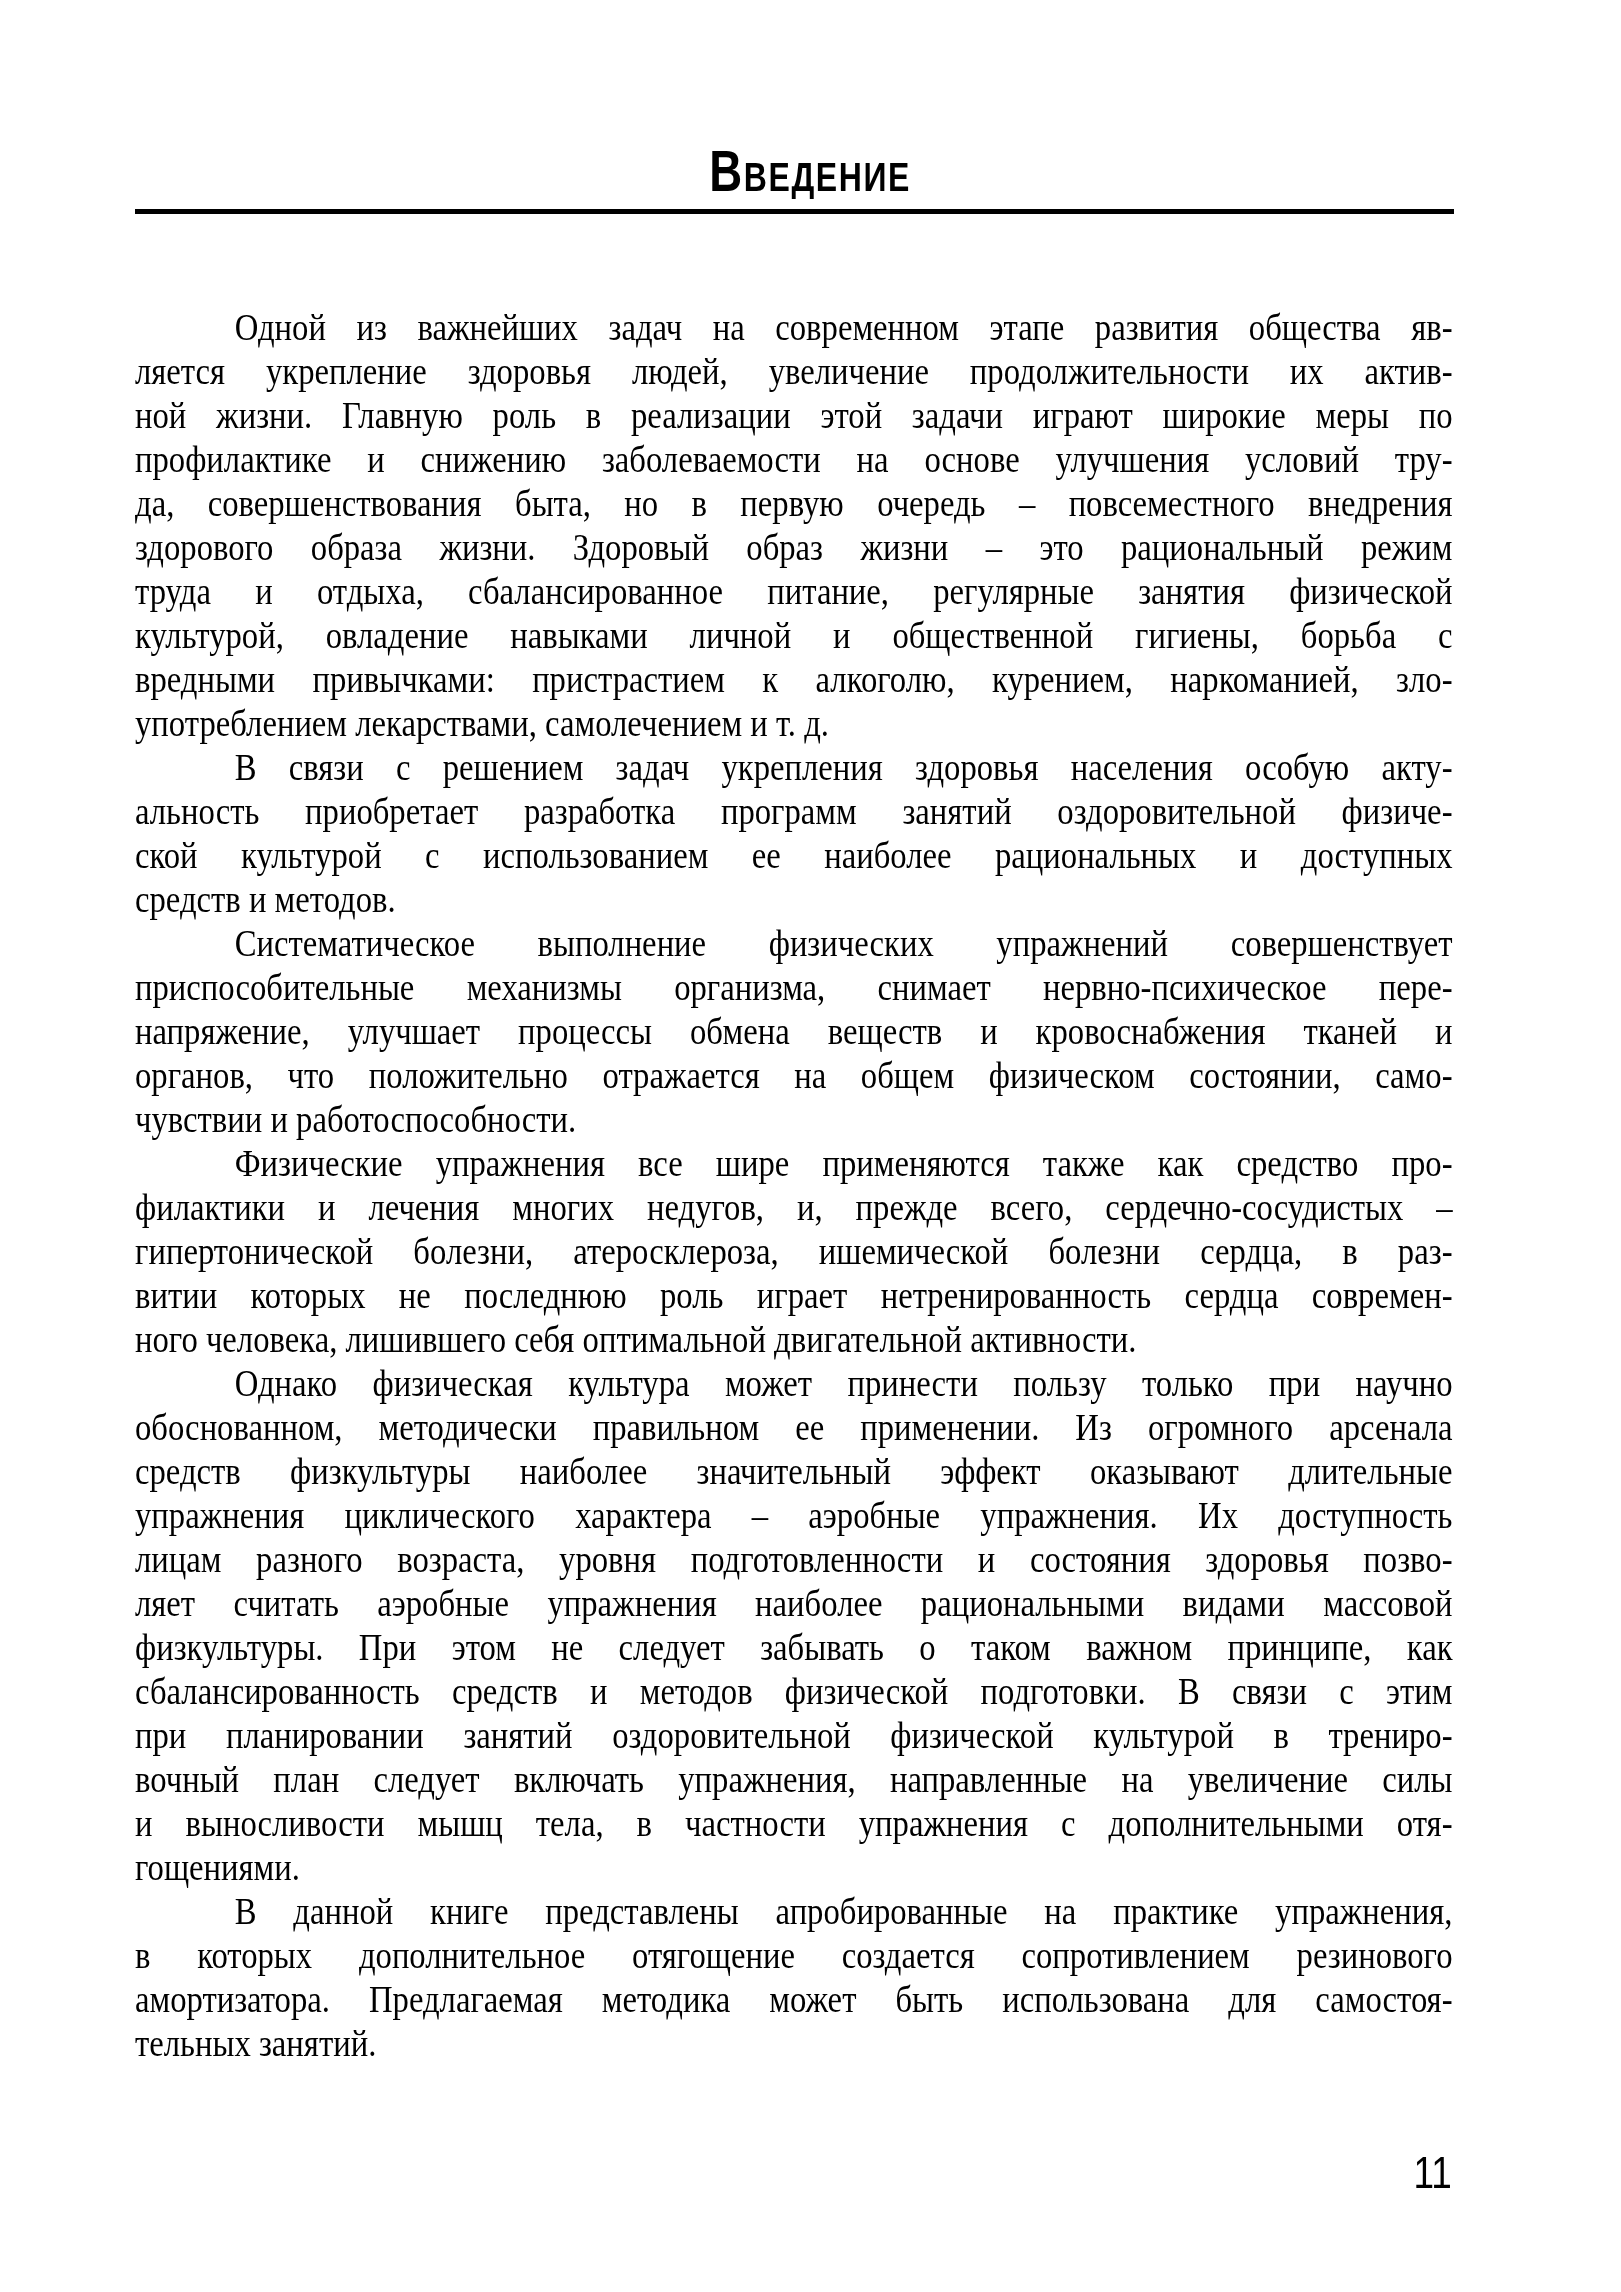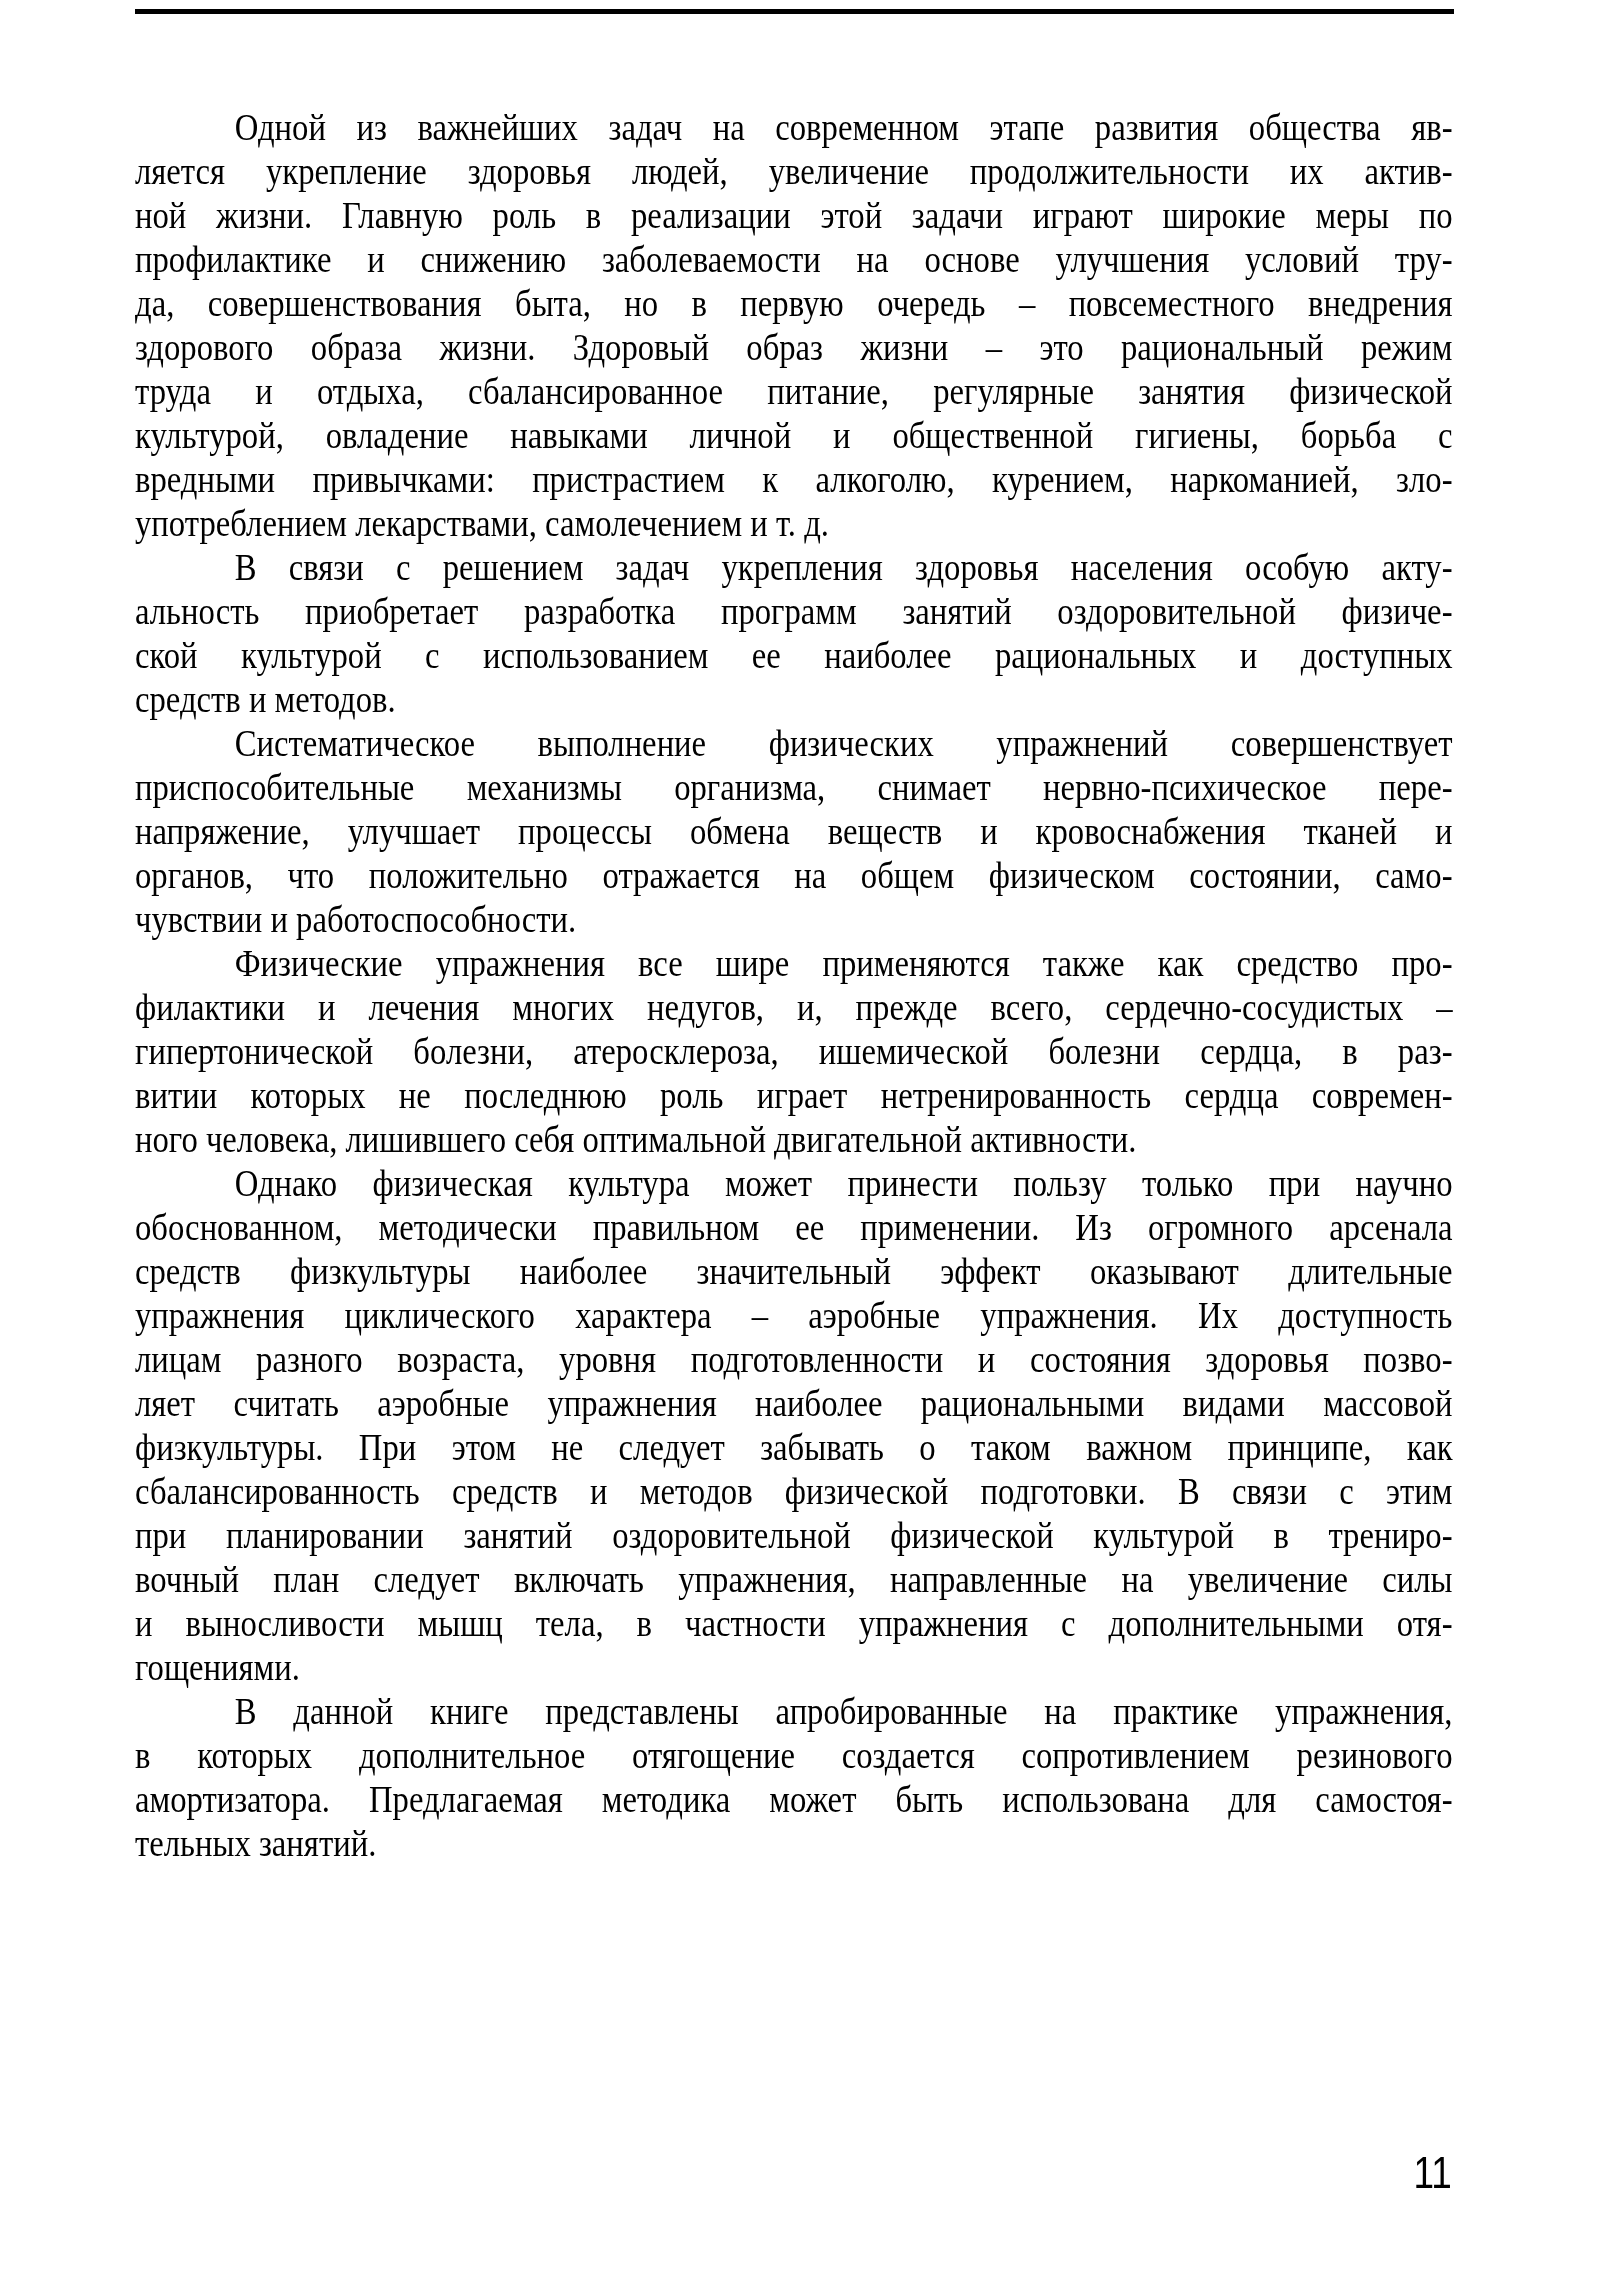--- a/index.html
+++ b/index.html
@@ -67,20 +67,23 @@
     font-size: 45px;
     line-height: 1.15;
     transform: scaleX(0.82);
     transform-origin: 100% 0;
   }
 </style>
 </head>
 <body>
 
 <div class="page">
+  <div class="title-block">
+    <span class="title-text">Введение</span>
+  </div>
   <div class="title-rule"></div>
 
   <div class="body-text">
       <div class="paragraph">
         <div class="line first fill">Одной из важнейших задач на современном этапе развития общества яв-</div>
         <div class="line fill">ляется укрепление здоровья людей, увеличение продолжительности их актив-</div>
         <div class="line fill">ной жизни. Главную роль в реализации этой задачи играют широкие меры по</div>
         <div class="line fill">профилактике и снижению заболеваемости на основе улучшения условий тру-</div>
         <div class="line fill">да, совершенствования быта, но в первую очередь – повсеместного внедрения</div>
         <div class="line fill">здорового образа жизни. Здоровый образ жизни – это рациональный режим</div>

